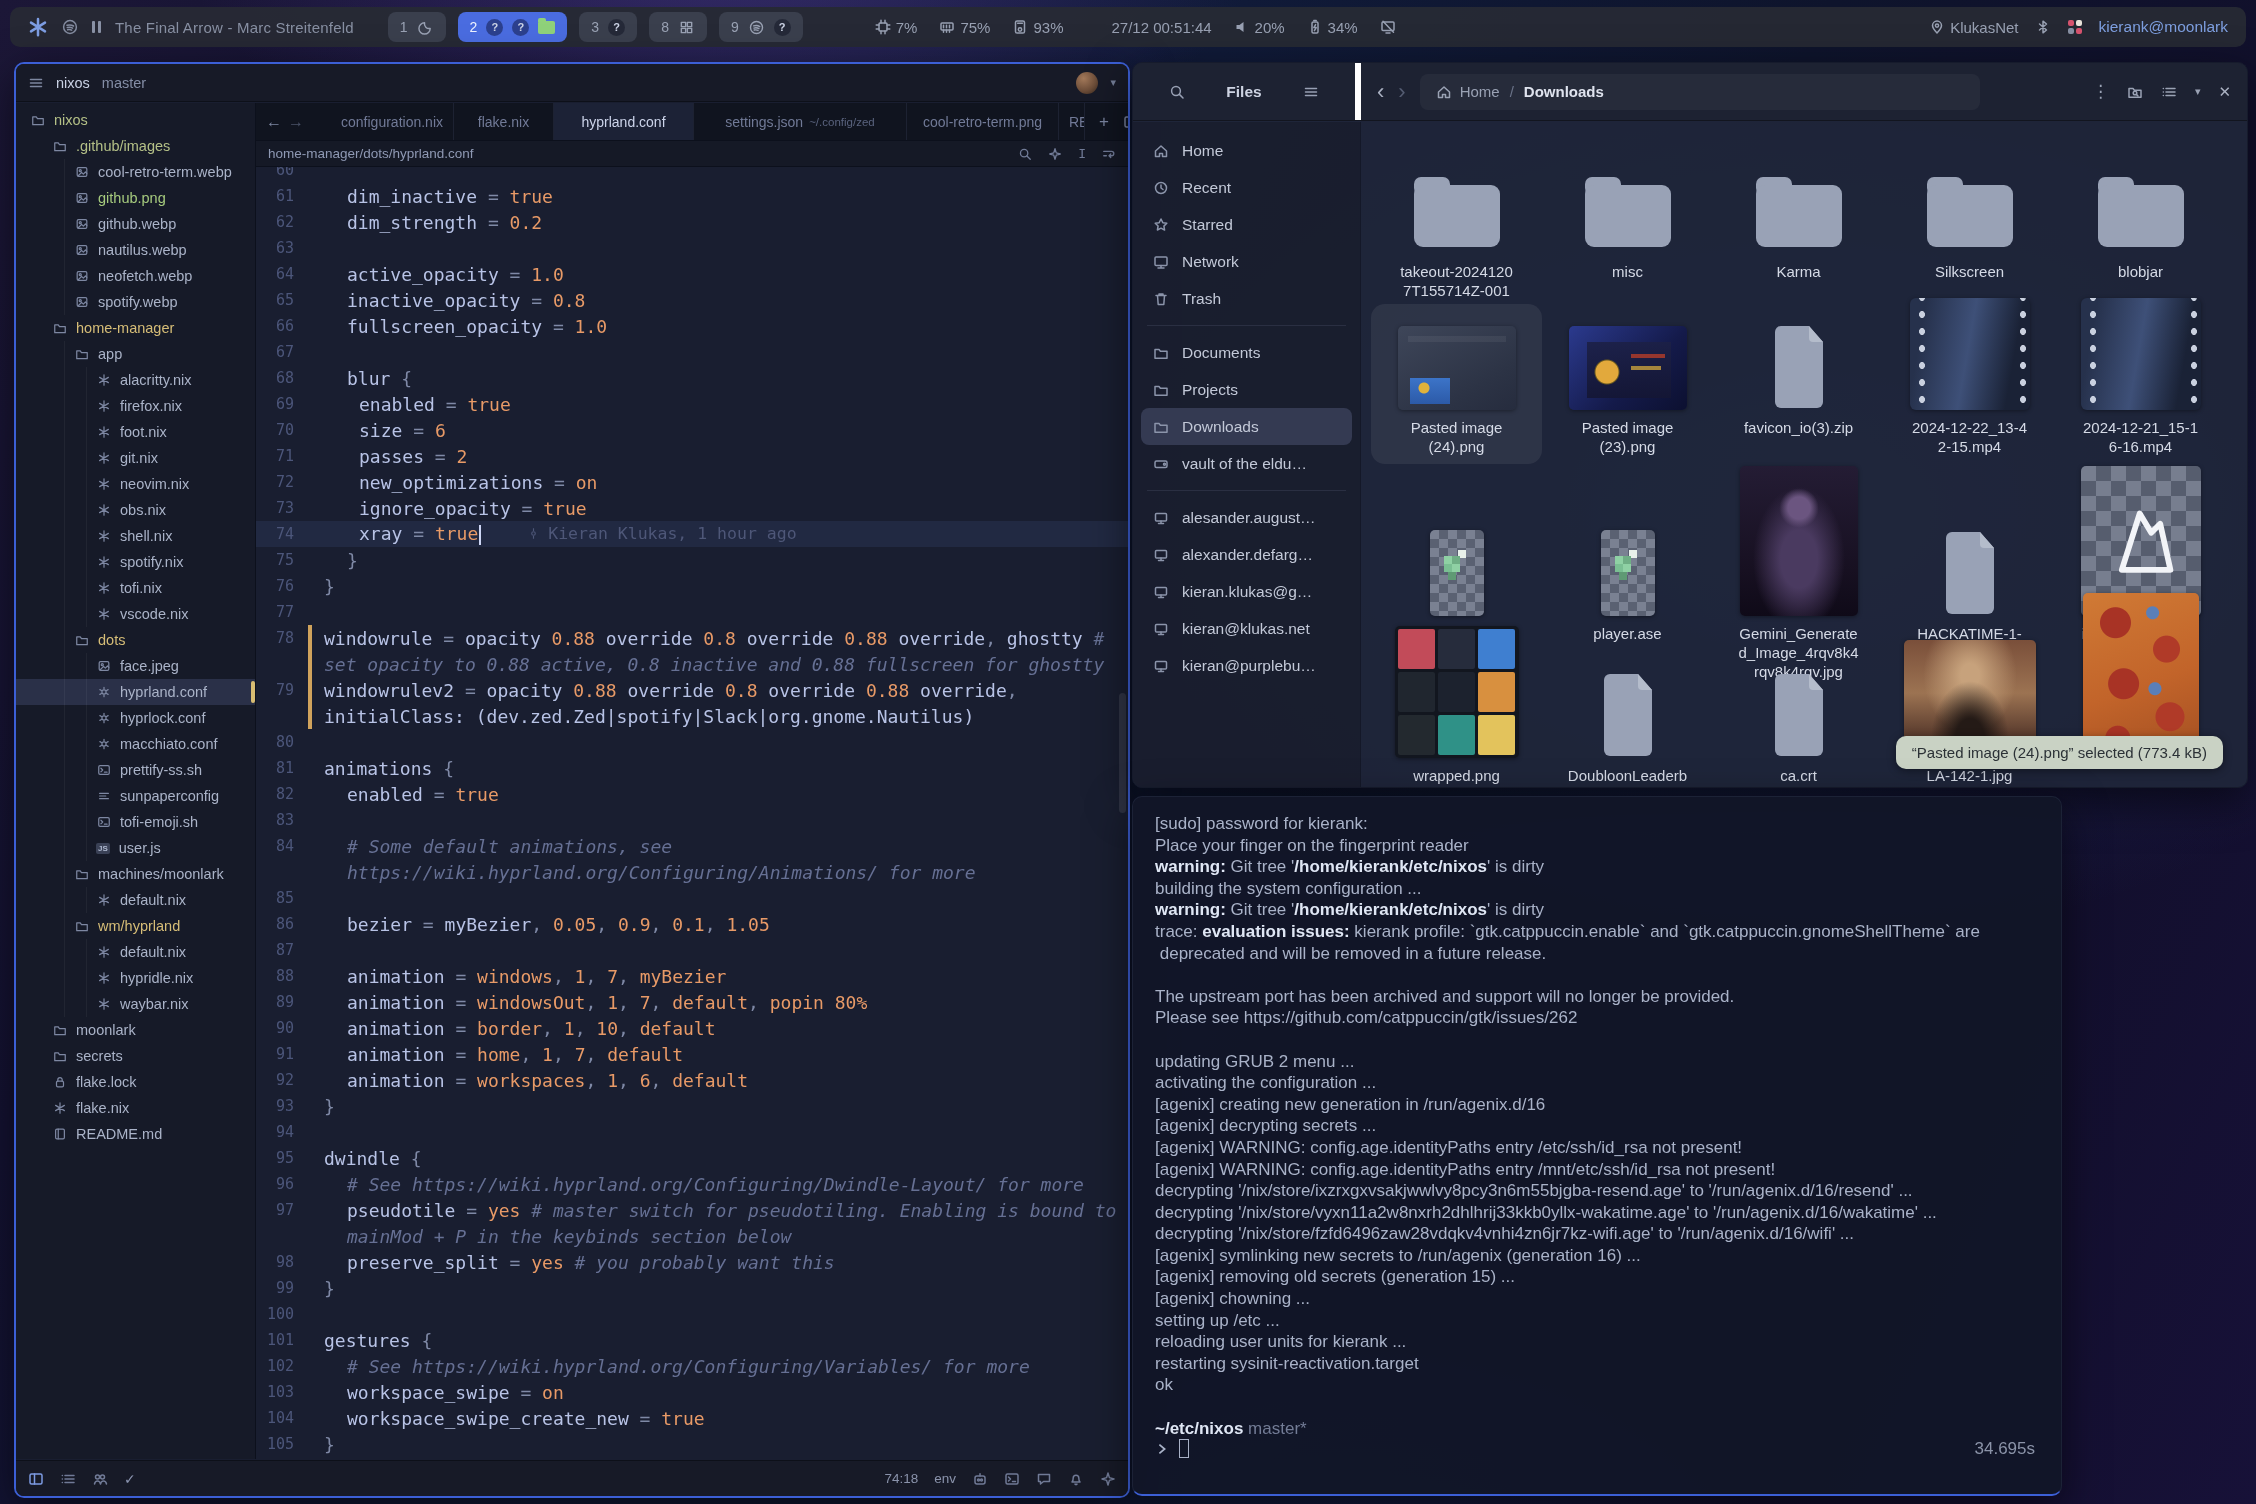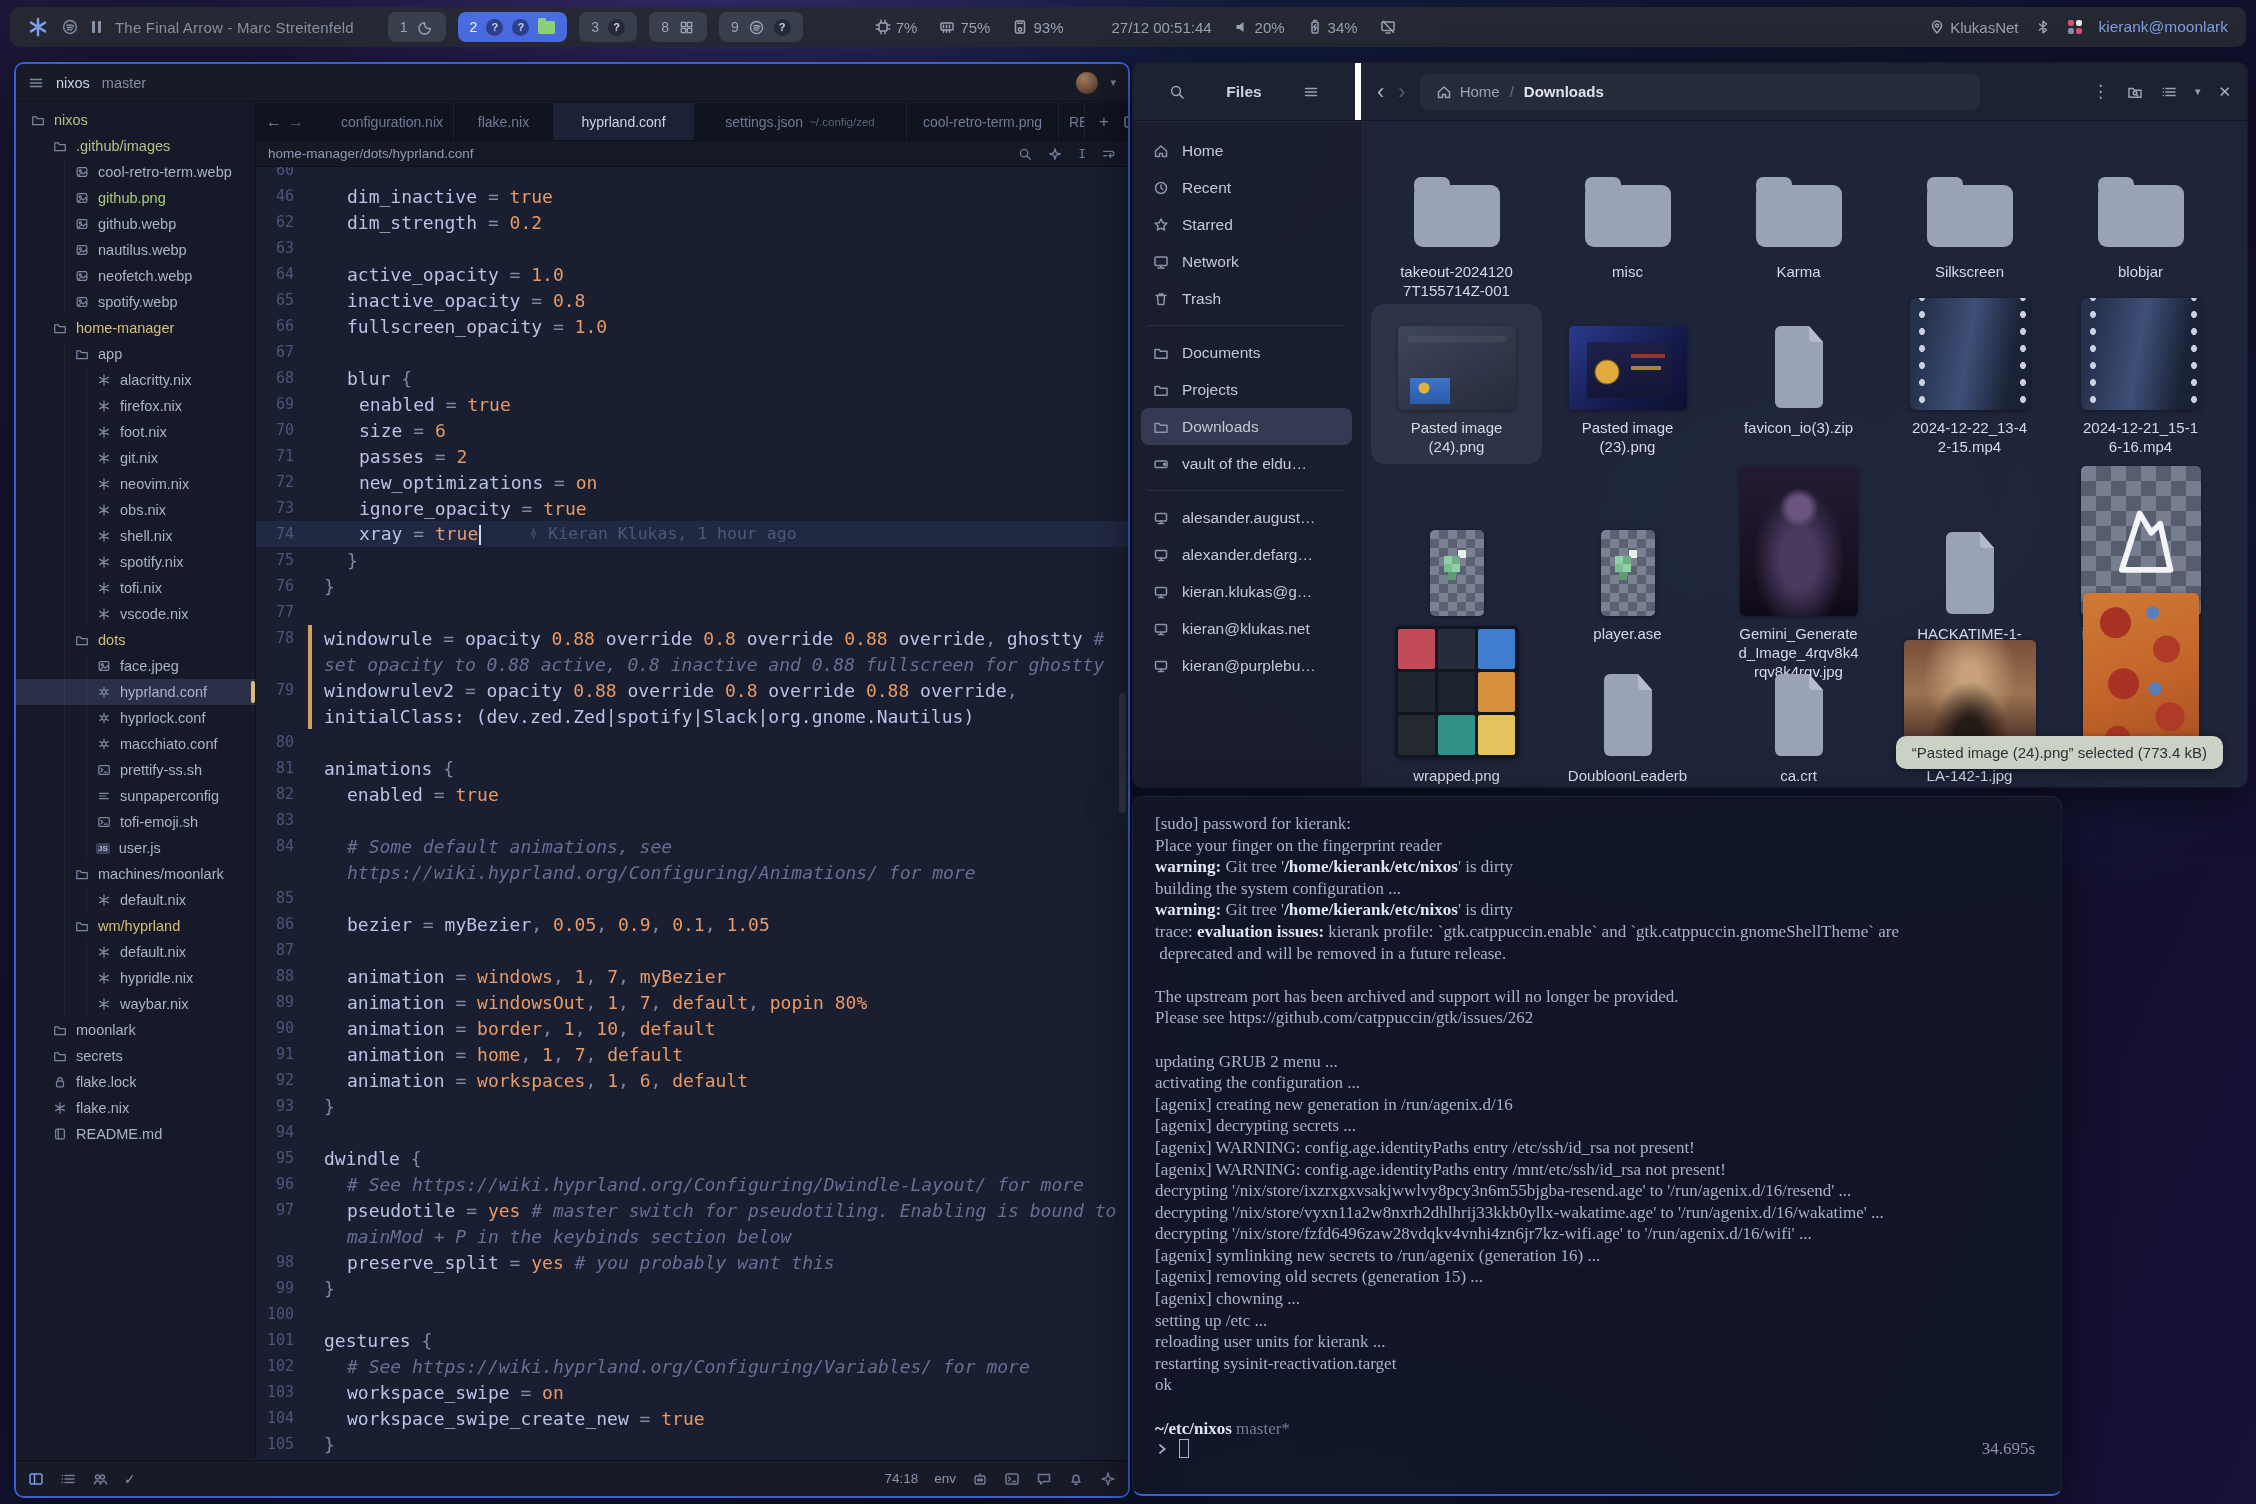--- a/index.html
+++ b/index.html
@@ -185,21 +185,21 @@
      radial-gradient(circle at 75% 75%,#b03a28 14px,transparent 15px),
      radial-gradient(circle at 30% 88%,#a83325 12px,transparent 13px),
      radial-gradient(circle at 60% 12%,#5a7fb8 6px,transparent 7px),
      radial-gradient(circle at 62% 58%,#5a7fb8 6px,transparent 7px),
      linear-gradient(160deg,#d07a35,#c2642a 55%,#a34f22);}
   .ftip{position:absolute;right:24px;bottom:18px;background:#c9d2c4;color:#2b3136;font-size:15px;
      border-radius:10px;padding:8px 16px;box-shadow:0 2px 8px rgba(0,0,0,.4);}
 
   
   .term{left:1132px;top:796px;width:930px;height:700px;background:rgba(18,22,40,.96);
-     border:1px solid #1c2236;border-bottom:2px solid #3c5fd6;font-family:Liberation Serif, serif;}
+     border:1px solid #1c2236;border-bottom:2px solid #3c5fd6;font-family:Liberation Sans, sans-serif;}
   .tlines{padding:16px 22px;font-size:17px;line-height:21.6px;color:#a9b2c8;position:relative;height:100%;}
   .tline{white-space:pre;}
   .t-b{font-weight:bold;color:#dfe6f4;}
   .t-dim{color:#737c96;}
   .promptrow{display:flex;align-items:center;gap:4px;}
   .promptrow .pchev svg{width:14px;height:16px;stroke:#a9b2c8;stroke-width:2;fill:none;}
   .cursor{display:inline-block;width:10px;height:19px;border:1.5px solid #a9b2c8;margin-left:6px;}
   .dur{position:absolute;right:26px;color:#8b93a8;}
 </style>
 </head>
@@ -850,21 +850,21 @@
         <span class="icI">I</span>
         <span class="ic">
             <svg viewBox="0 0 16 16">
               <path d="M2 5h9a2.5 2.5 0 0 1 0 5H8m0 0l2-2m-2 2l2 2M2 10h3"></path>
             </svg>
           </span>
       </div>
       <div class="zcode">
         <div class="crows" id="coderows">
             <div class="crow"><span class="gut">60</span><span class="gbar"></span><span class="ctext" style="padding-left:12px"></span></div>
-            <div class="crow"><span class="gut">46</span><span class="gbar"></span><span class="ctext" style="padding-left:35px"><span class="s-w">dim_inactive</span><span class="s-o"> = </span><span class="s-v">true</span></span></div>
+            <div class="crow"><span class="gut">61</span><span class="gbar"></span><span class="ctext" style="padding-left:35px"><span class="s-w">dim_inactive</span><span class="s-o"> = </span><span class="s-v">true</span></span></div>
             <div class="crow"><span class="gut">62</span><span class="gbar"></span><span class="ctext" style="padding-left:35px"><span class="s-w">dim_strength</span><span class="s-o"> = </span><span class="s-v">0.2</span></span></div>
             <div class="crow"><span class="gut">63</span><span class="gbar"></span><span class="ctext" style="padding-left:12px"></span></div>
             <div class="crow"><span class="gut">64</span><span class="gbar"></span><span class="ctext" style="padding-left:35px"><span class="s-w">active_opacity</span><span class="s-o"> = </span><span class="s-v">1.0</span></span></div>
             <div class="crow"><span class="gut">65</span><span class="gbar"></span><span class="ctext" style="padding-left:35px"><span class="s-w">inactive_opacity</span><span class="s-o"> = </span><span class="s-v">0.8</span></span></div>
             <div class="crow"><span class="gut">66</span><span class="gbar"></span><span class="ctext" style="padding-left:35px"><span class="s-w">fullscreen_opacity</span><span class="s-o"> = </span><span class="s-v">1.0</span></span></div>
             <div class="crow"><span class="gut">67</span><span class="gbar"></span><span class="ctext" style="padding-left:12px"></span></div>
             <div class="crow"><span class="gut">68</span><span class="gbar"></span><span class="ctext" style="padding-left:35px"><span class="s-w">blur </span><span class="s-o">{</span></span></div>
             <div class="crow"><span class="gut">69</span><span class="gbar"></span><span class="ctext" style="padding-left:47px"><span class="s-w">enabled</span><span class="s-o"> = </span><span class="s-v">true</span></span></div>
             <div class="crow"><span class="gut">70</span><span class="gbar"></span><span class="ctext" style="padding-left:47px"><span class="s-w">size</span><span class="s-o"> = </span><span class="s-v">6</span></span></div>
             <div class="crow"><span class="gut">71</span><span class="gbar"></span><span class="ctext" style="padding-left:47px"><span class="s-w">passes</span><span class="s-o"> = </span><span class="s-v">2</span></span></div>

